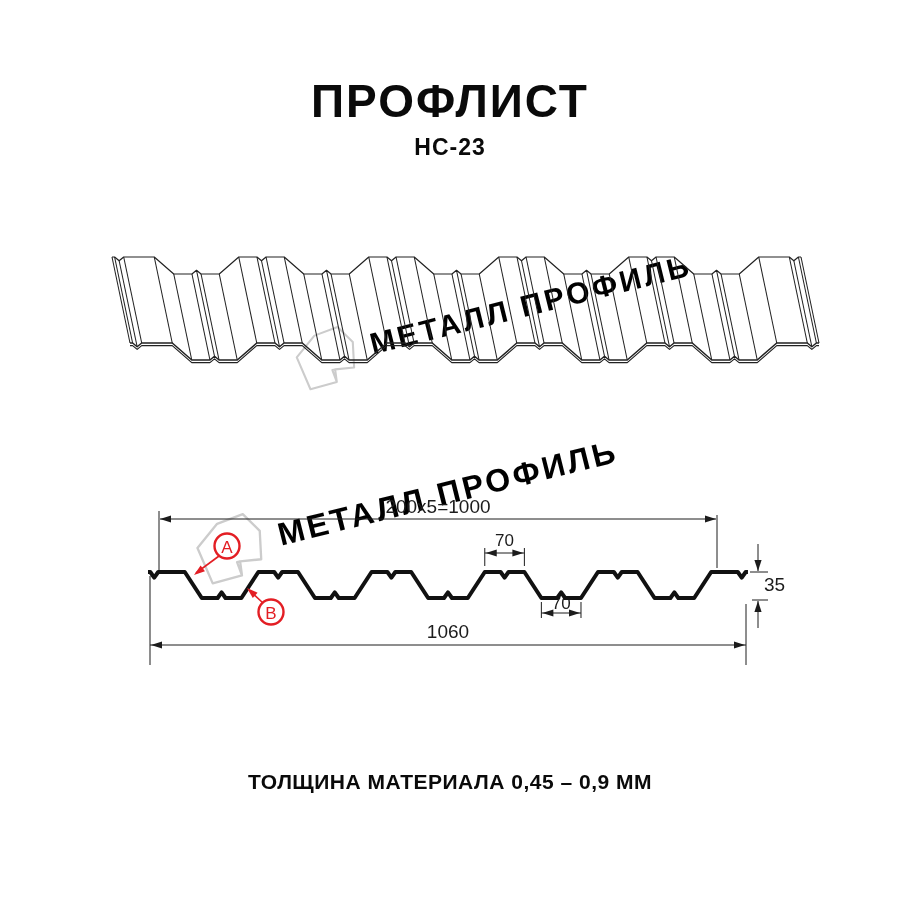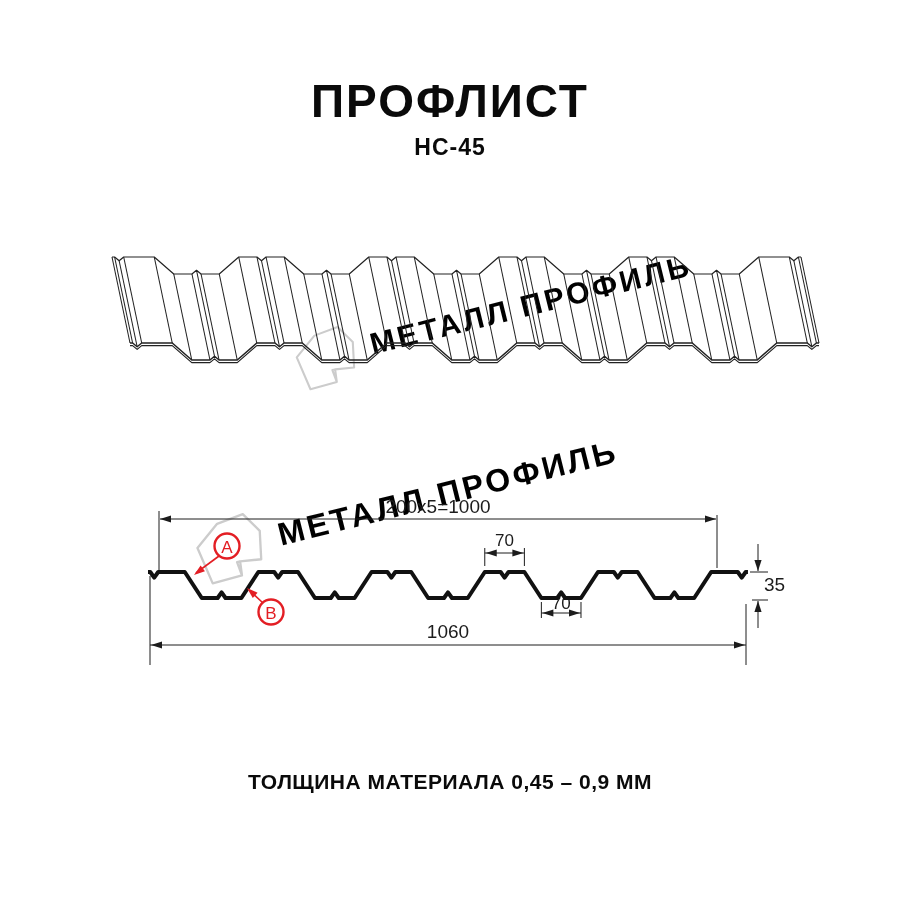--- a/index.html
+++ b/index.html
@@ -29,21 +29,21 @@
   .wm2{left:190px;top:518px;height:78px;}
   .wm2 .wm-text{font-size:32px;letter-spacing:3px;}
   .lay{position:absolute;left:0;z-index:2;}
 </style>
 </head>
 <body>
 
 <div class="canvas">
 
   <div class="title">ПРОФЛИСТ</div>
-  <div class="subtitle">НС-45</div>
+  <div class="subtitle">НС-23</div>
 
   <div class="wm wm1">
     <svg width="70" height="63" viewBox="0 0 100 90">
       <path d="M20,85 L12,36 L44,12 L79,8 L95,34 L88,70 L61,66 L59,84 Z M59,84 L57,66 L61,66" fill="none" stroke="#cccccc" stroke-width="3" stroke-linejoin="round"></path>
     </svg>
     <span class="wm-text">МЕТАЛЛ ПРОФИЛЬ</span>
   </div>
 
   <div class="wm wm2">
     <svg width="78" height="70" viewBox="0 0 100 90">

